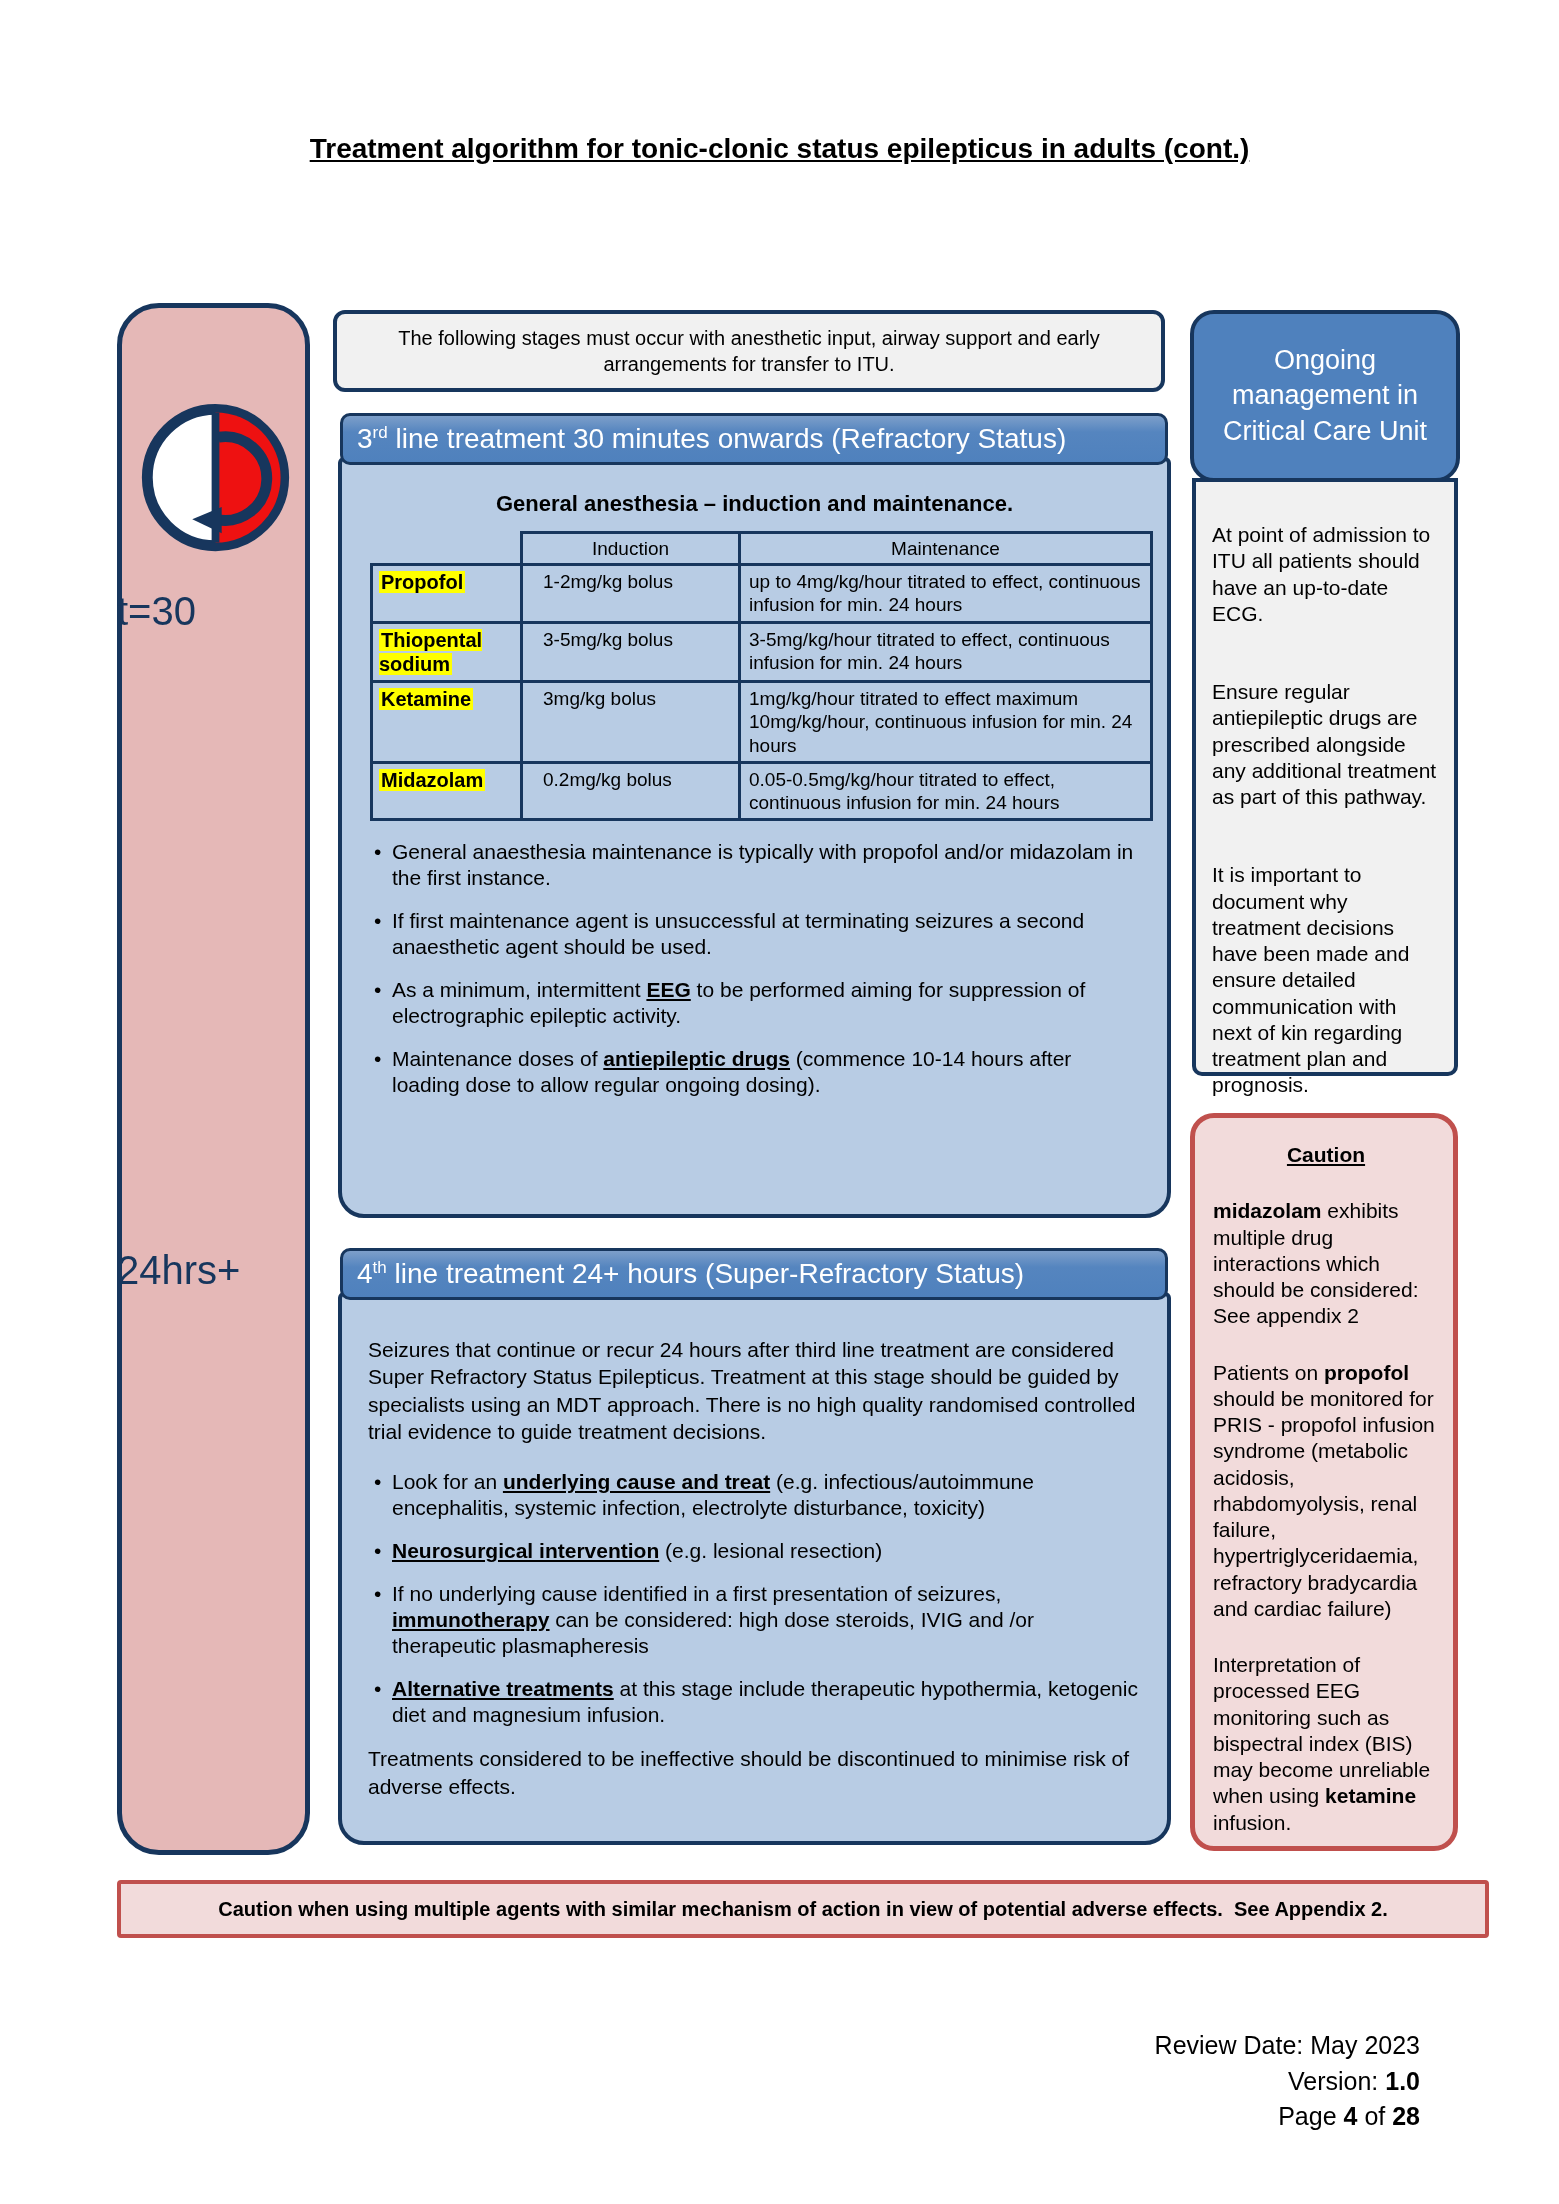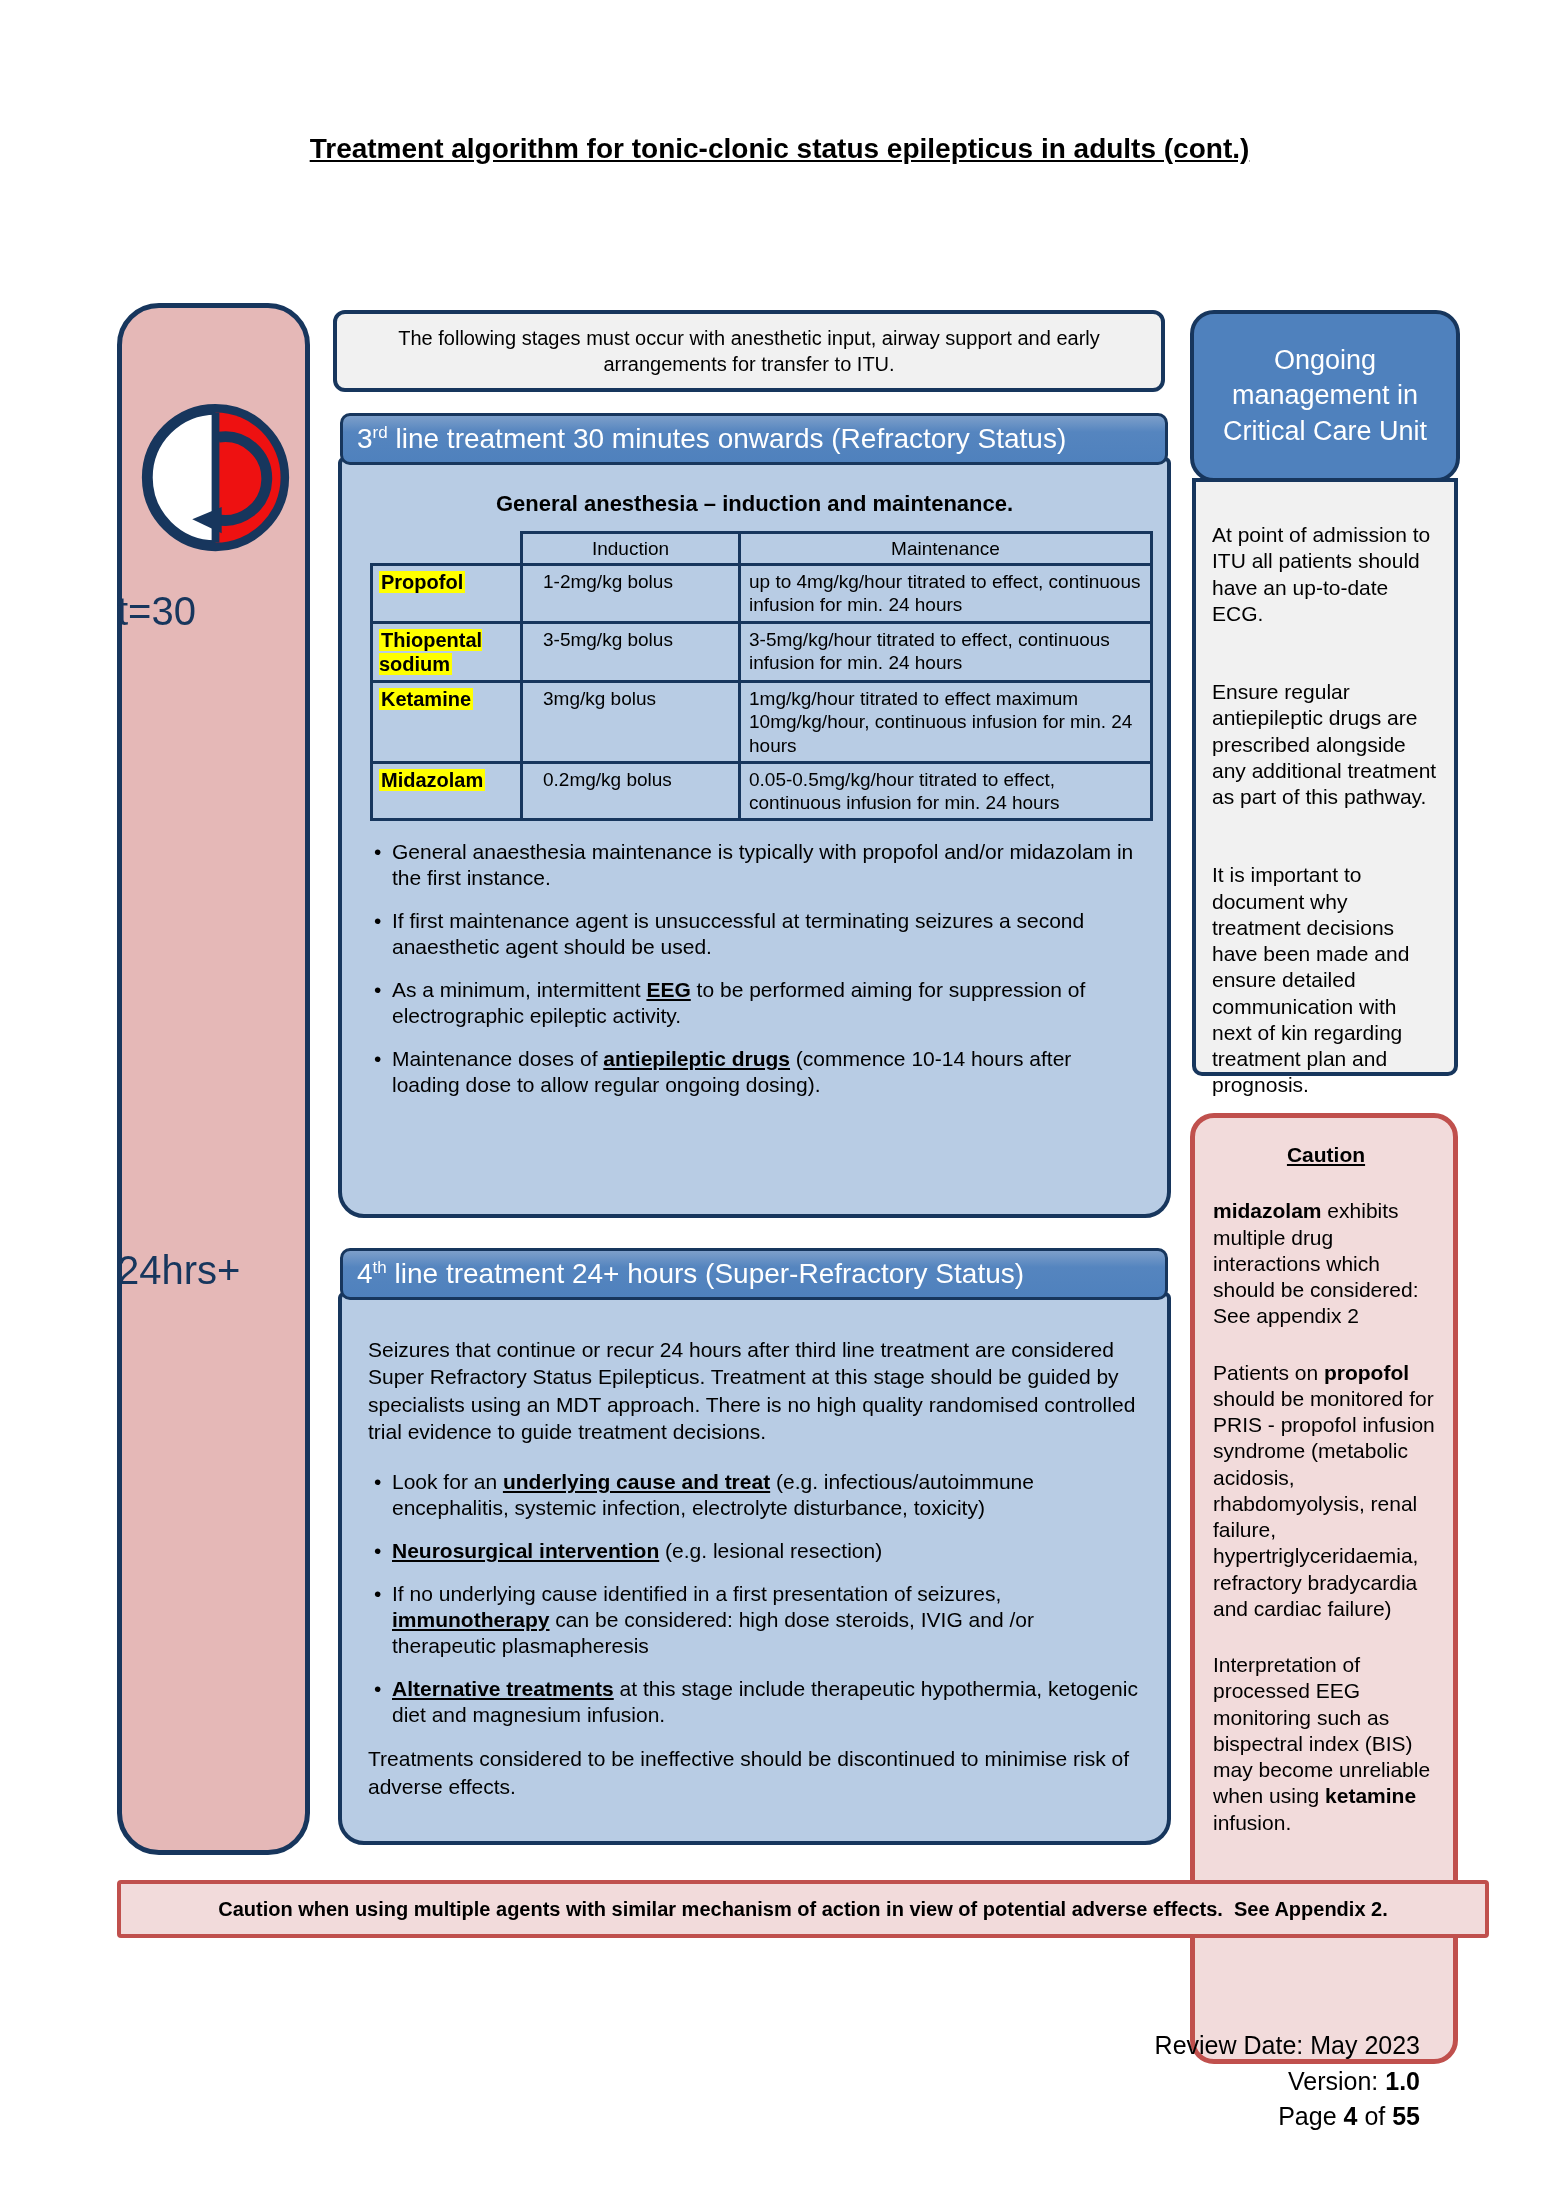--- a/index.html
+++ b/index.html
@@ -107,21 +107,21 @@
     z-index:2;
   }
   .sb-body{
     left:1192px;top:478px;width:266px;height:598px;
     background:var(--gray);border:4px solid var(--navy);border-radius:0 0 10px 10px;
     padding:40px 14px 20px 16px;z-index:1;
   }
   .sb-body p{font-size:21px;line-height:1.25;margin:0 0 52px 0;}
 
   .caution-box{
-    left:1190px;top:1113px;width:268px;height:951px;
+    left:1190px;top:1113px;width:268px;height:738px;
     background:var(--cpink);border:5px solid var(--red);border-radius:24px;
     padding:24px 14px 10px 18px;
   }
   .caution-title{
     text-align:center;font-size:22px;font-weight:bold;text-decoration:underline;
     margin:0 0 38px 0;
   }
   .caution-box p{font-size:21px;line-height:1.25;margin:0 0 30px 0;}
 
   
@@ -234,14 +234,14 @@
       <p><span class="">Patients on </span><span class="s-b">propofol</span><span class=""> should be monitored for PRIS - propofol infusion syndrome (metabolic acidosis, rhabdomyolysis, renal failure, hypertriglyceridaemia, refractory bradycardia and cardiac failure)</span></p>
       <p><span class="">Interpretation of processed EEG monitoring such as bispectral index (BIS) may become unreliable when using </span><span class="s-b">ketamine</span><span class=""> infusion.</span></p>
     </div>
 </div>
 
 <div class="abs bottom-bar">Caution when using multiple agents with similar mechanism of action in view of potential adverse effects.  See Appendix 2.</div>
 
 <div class="abs footer">
   <div><span class="">Review Date: May 2023</span></div>
   <div><span class="">Version: </span><span class="s-b">1.0</span></div>
-  <div><span class="">Page </span><span class="s-b">4</span><span class=""> of </span><span class="s-b">55</span></div>
+  <div><span class="">Page </span><span class="s-b">4</span><span class=""> of </span><span class="s-b">28</span></div>
 </div>
 
 </body></html>

